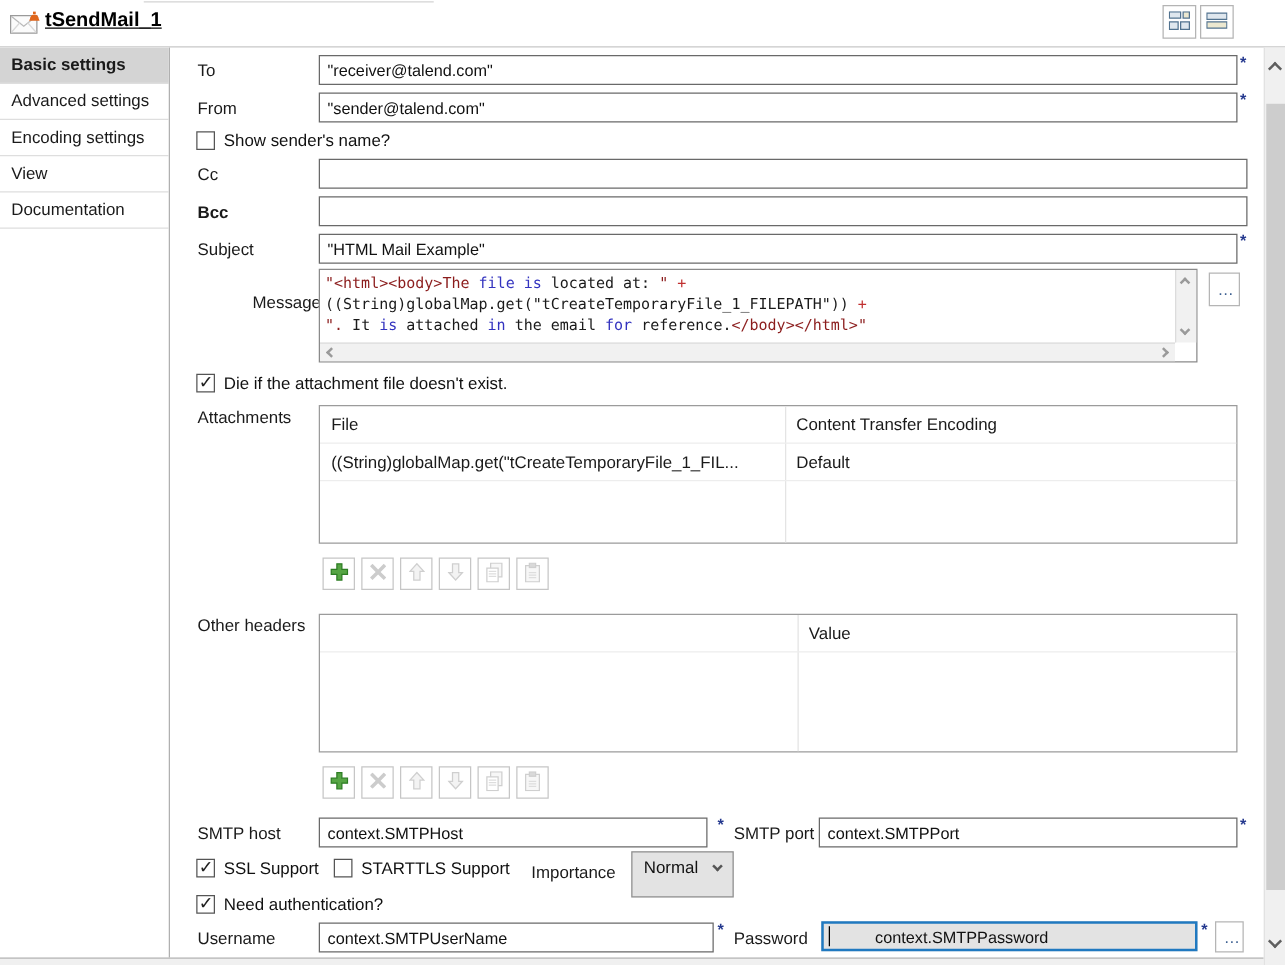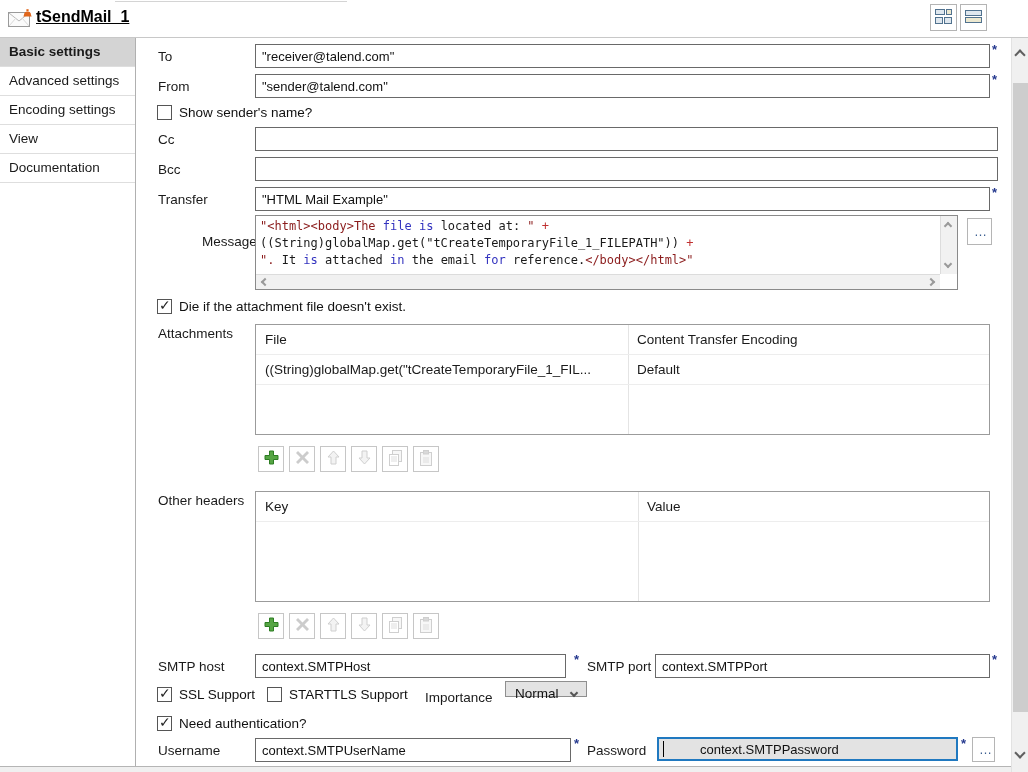--- a/index.html
+++ b/index.html
@@ -38,21 +38,21 @@
   .dots { position:absolute; width:25px; height:27px; border:1px solid #b5b5b5; background:#fff; color:#3c5f91; font-size:13px; text-align:center; line-height:22px; letter-spacing:1px; }
   
   .ttable { position:absolute; width:735px; height:111px; border:1px solid #9b9b9b; background:#fff; }
   .ttable .vdiv { position:absolute; top:0; bottom:0; width:1px; background:#e4e4e4; }
   .trowline { position:absolute; left:0; right:0; height:1px; background:#ededed; }
   .tcell { position:absolute; height:29px; line-height:29px; white-space:nowrap; overflow:hidden; font-size:13.5px; color:#1a1a1a; }
   
   .toolbar { position:absolute; display:flex; gap:5px; }
   .tbtn { width:26px; height:26px; border:1px solid #c6c6c6; background:#fff; display:flex; align-items:center; justify-content:center; padding:0; }
   
-  .combo { position:absolute; left:505px; top:681px; width:82px; height:16px; border:1px solid #8f8f8f; background:#e3e3e3; line-height:23px; padding-left:9px; font-size:13.5px; }
+  .combo { position:absolute; left:505px; top:681px; width:82px; height:37px; border:1px solid #8f8f8f; background:#e3e3e3; line-height:23px; padding-left:9px; font-size:13.5px; }
   .combo .chev { position:absolute; right:9px; top:8px; border-color:#555; }
   
   .sbar { position:absolute; right:0; top:38px; width:17px; height:734px; background:#f0f0f0; border-left:1px solid #e2e2e2; }
   .sbar .thumb { position:absolute; left:1px; width:15px; top:45px; height:629px; background:#cdcdcd; }
   .sbar .arr { position:absolute; left:4px; }
   .sbar .chev { border-color:#5f5f5f; }
   .bottomstrip { position:absolute; left:0; top:766px; width:1011px; height:6px; background:#f0f0f0; border-top:1px solid #b5b5b5; }
   
   .fld.focus { border:2px solid #2079c0; background:#e3e3e3;padding-left:41px; }
   .caret { position:absolute; width:1px; height:16px; background:#000; }
@@ -109,24 +109,24 @@
 <span class="req" style="left:992px;top:72px;">*</span>
 
 <div class="cbrow" style="left:157px;top:103px;">
   <span class="cb"></span>
   <span class="cblabel">Show sender's name?</span>
 </div>
 
 <span class="lbl" style="left:158px;top:132px;">Cc</span>
 <input class="fld" style="left: 255px; top: 127px; width: 743px;" value="">
 
-<span class="lbl" style="left:158px;top:162px;">Bcc</span>
+<span class="lbl" style="left:158px;top:162px;font-weight:bold;">Bcc</span>
 <input class="fld" style="left: 255px; top: 157px; width: 743px;" value="">
 
-<span class="lbl" style="left:158px;top:192px;">Transfer</span>
+<span class="lbl" style="left:158px;top:192px;">Subject</span>
 <input class="fld" style="left: 255px; top: 187px; width: 735px;" value="&quot;HTML Mail Example&quot;">
 <span class="req" style="left:992px;top:185px;">*</span>
 
 <span class="lbl" style="left:158px;top:234px;margin-left:44px;">Message</span>
 <div class="msgbox">
   <div class="code" id="msgcode"><div class="codeline"><span class="c-str">"&lt;html&gt;&lt;body&gt;The </span><span class="c-kw">file</span><span class="c-plain"> </span><span class="c-kw">is</span><span class="c-plain"> located at: </span><span class="c-str">" </span><span class="c-op">+</span></div><div class="codeline"><span class="c-plain">((String)globalMap.get("tCreateTemporaryFile_1_FILEPATH")) </span><span class="c-op">+</span></div><div class="codeline"><span class="c-str">".</span><span class="c-plain"> It </span><span class="c-kw">is</span><span class="c-plain"> attached </span><span class="c-kw">in</span><span class="c-plain"> the email </span><span class="c-kw">for</span><span class="c-plain"> reference.</span><span class="c-str">&lt;/body&gt;&lt;/html&gt;"</span></div></div>
   <div class="vscroll">
     <span class="chev up" style="position:absolute;left:4px;top:7px;"></span>
     <span class="chev down" style="position:absolute;left:4px;bottom:7px;"></span>
   </div>
@@ -185,21 +185,20 @@
           <rect x="1.5" y="2.5" width="11" height="13" fill="#f7f7f7" stroke="#cfcfcf"></rect>
           <rect x="4.5" y="0.5" width="5" height="3.5" fill="#d9d9d9" stroke="#cfcfcf"></rect>
           <path d="M4 8h6 M4 10h6 M4 12h6" stroke="#dddddd"></path>
         </svg></span>
     </button>
   </div>
 
 <span class="lbl" style="left:158px;top:493px;">Other headers</span>
 <div class="ttable" style="left:255px;top:491px;">
     <div class="vdiv" style="left: 382px;"></div>
-    <div class="tcell" style="left: 9px; top: 0px; width: 370px;">Key</div>
     <div class="tcell" style="left: 391px; top: 0px; width: 339px;">Value</div>
     <div class="trowline" style="top: 29px;"></div>
   </div>
 <div class="toolbar" style="left:258px;top:613px;">
     <button class="tbtn">
       <span><svg width="15" height="15" viewBox="0 0 15 15">
           <path d="M5.5 1h4v4.5H14v4H9.5V14h-4V9.5H1v-4h4.5z" fill="#56a544" stroke="#2d7d23"></path>
         </svg></span>
     </button>
     <button class="tbtn">

